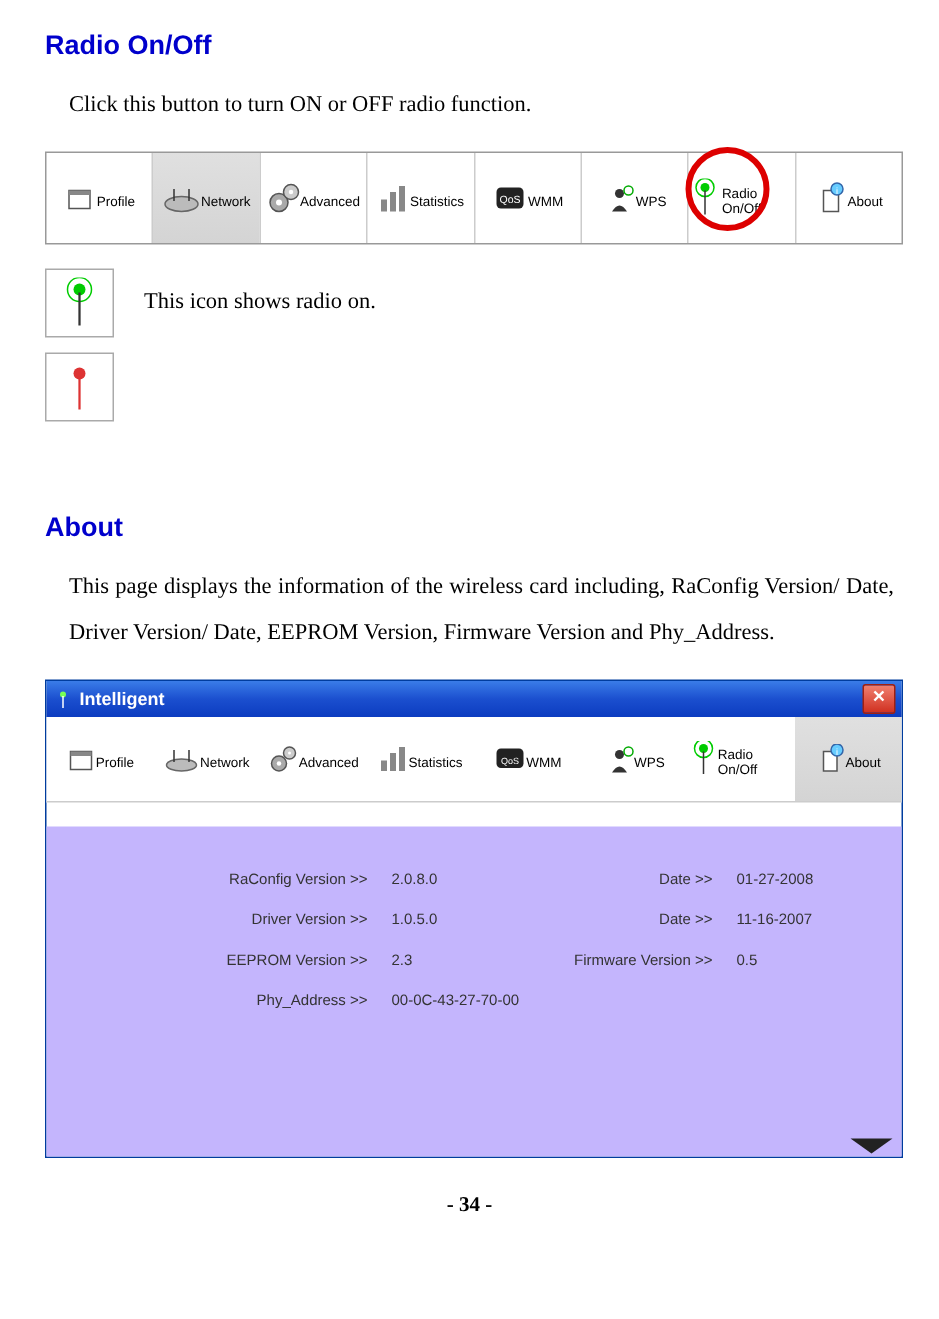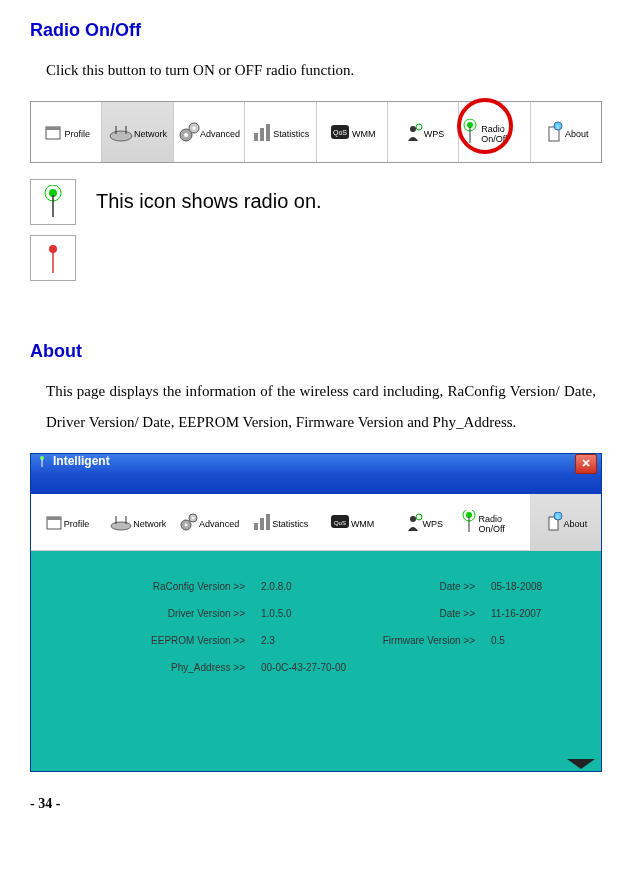--- a/index.html
+++ b/index.html
@@ -75,39 +75,40 @@
     width: 44px;
     height: 44px;
     border: 1px solid #aaa;
     background: #fff;
     display: flex;
     align-items: center;
     justify-content: center;
     margin-right: 20px;
   }
   .icon-label {
-    font-family: Liberation Sans, sans-serif;
-    font-size: 20px;
+    font-family: Liberation Serif, serif;
+    font-size: 15px;
   }
   .about-spacer {
     height: 50px;
   }
   
   .window {
     width: 570px;
     border: 1px solid #003c9e;
     background: #fff;
     margin-top: 8px;
     font-family: Tahoma, Arial, sans-serif;
     box-shadow: 0 0 0 0;
   }
   .titlebar {
     background: linear-gradient(#3a7ce8, #1b4fcf 50%, #0c3cc0);
-    height: 40px;
-    display: flex;
+    height: 24px;
+    display: flex;
+    align-items: center;
     padding: 0 4px;
     color: #fff;
     font-size: 12px;
     font-weight: bold;
   }
   .titlebar-icon {
     width: 14px;
     height: 14px;
     margin-right: 4px;
     display: inline-block;
@@ -131,26 +132,27 @@
     display: flex;
     background: #fff;
     height: 56px;
     border-bottom: 1px solid #ccc;
   }
   .win-toolbar .toolbar-item {
     font-size: 9px;
     border-right: none;
   }
   .about-content {
-    background: #14b8a6;
+    background: #c4b5fd;
     padding: 30px 40px 40px 100px;
     font-size: 10px;
     color: #333;
     position: relative;
     min-height: 150px;
+    margin-top: 16px;
   }
   .about-grid {
     display: grid;
     grid-template-columns: 120px 90px 120px 80px;
     row-gap: 16px;
     column-gap: 10px;
     align-items: center;
   }
   .lbl { text-align: right; padding-right: 6px; }
   .val { text-align: left; }
@@ -158,21 +160,21 @@
     position: absolute;
     right: 6px;
     bottom: 2px;
     width: 0;
     height: 0;
     border-left: 14px solid transparent;
     border-right: 14px solid transparent;
     border-top: 10px solid #222;
   }
   .page-num {
-    text-align: left;
+    text-align: center;
     font-weight: bold;
     font-size: 14px;
     margin-top: 24px;
   }
   
   svg { display:block; }
 </style>
 </head>
 <body>
 
@@ -381,21 +383,21 @@
       </div>
       <span>About</span>
     </div>
   </div>
 
   <div class="about-content">
     <div class="about-grid">
       <div class="lbl">RaConfig Version &gt;&gt;</div>
       <div class="val">2.0.8.0</div>
       <div class="lbl">Date &gt;&gt;</div>
-      <div class="val">05-18-2008</div>
+      <div class="val">01-27-2008</div>
 
       <div class="lbl">Driver Version &gt;&gt;</div>
       <div class="val">1.0.5.0</div>
       <div class="lbl">Date &gt;&gt;</div>
       <div class="val">11-16-2007</div>
 
       <div class="lbl">EEPROM Version &gt;&gt;</div>
       <div class="val">2.3</div>
       <div class="lbl">Firmware Version &gt;&gt;</div>
       <div class="val">0.5</div>

